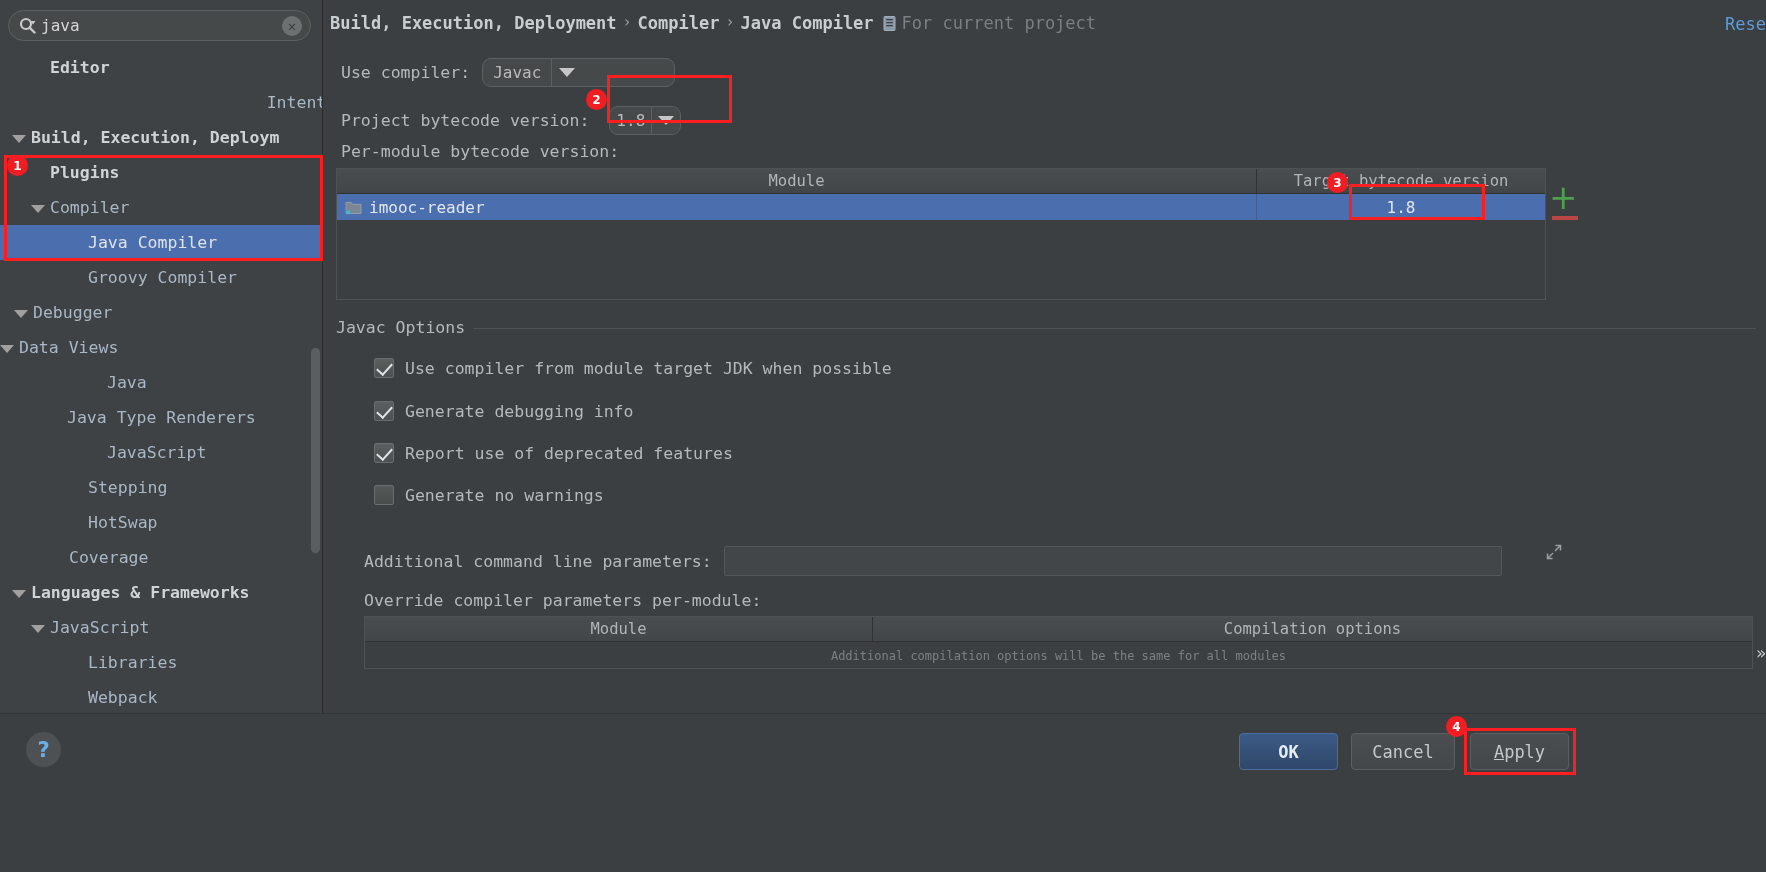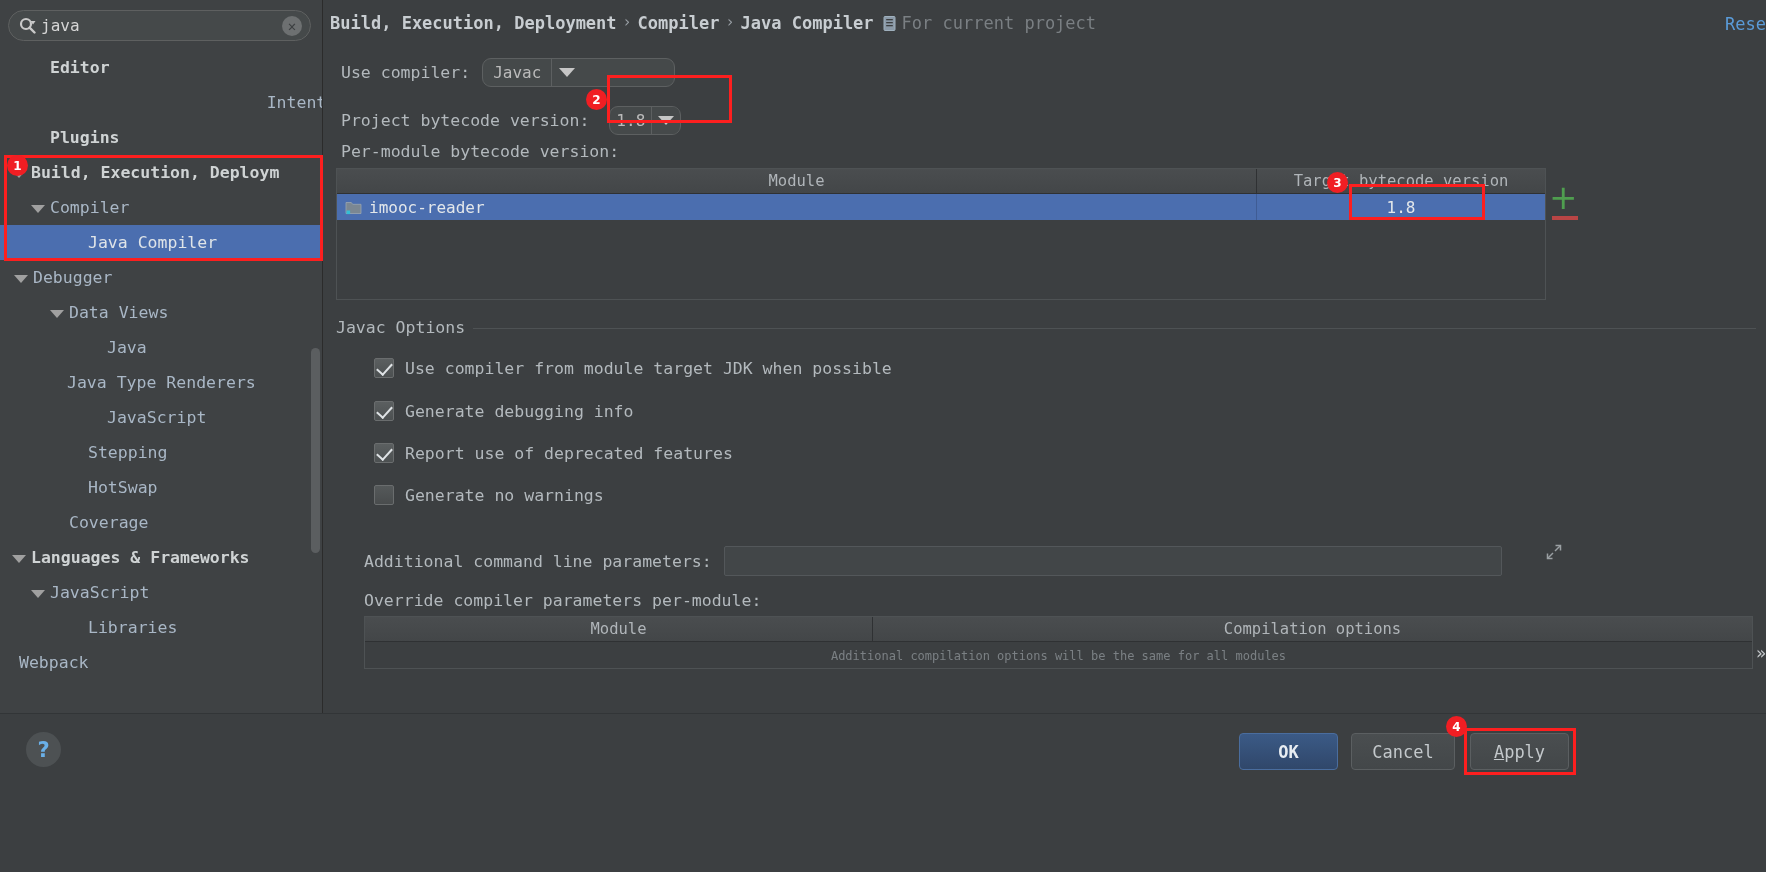--- a/index.html
+++ b/index.html
@@ -492,27 +492,27 @@
 
     <div id="tree">
         <div class="tree-row bold" style="padding-left: 31px;">
           <span class="arrow"></span>
           <span class="tlabel">Editor</span>
         </div>
         <div class="tree-row" style="padding-left: 72px; justify-content: flex-end;">
           <span class="arrow"></span>
           <span class="tlabel">Intentions</span>
         </div>
-        <div class="tree-row bold" style="padding-left: 31px;">
-          <span class="arrow"></span>
-          <span class="tlabel">Plugins</span>
-        </div>
         <div class="tree-row bold" style="padding-left: 12px;">
           <span class="arrow open"></span>
           <span class="tlabel">Build, Execution, Deploym</span>
+        </div>
+        <div class="tree-row bold" style="padding-left: 31px;">
+          <span class="arrow"></span>
+          <span class="tlabel">Plugins</span>
         </div>
         <div class="tree-row" style="padding-left: 31px;">
           <span class="arrow open"></span>
           <span class="tlabel">Compiler</span>
           <span class="copy-icon">
             <svg width="15" height="15" viewBox="0 0 15 15">
               <rect x="1" y="1" width="9" height="11" fill="none" stroke="#888e92" stroke-width="1.3"></rect>
               <rect x="4.5" y="3.5" width="9" height="11" fill="#3f4244" stroke="#9aa1a5" stroke-width="1.3"></rect>
               <line x1="6.5" y1="6.5" x2="11.5" y2="6.5" stroke="#9aa1a5" stroke-width="1.1"></line>
               <line x1="6.5" y1="9" x2="11.5" y2="9" stroke="#9aa1a5" stroke-width="1.1"></line>
@@ -526,25 +526,38 @@
           <span class="copy-icon">
             <svg width="15" height="15" viewBox="0 0 15 15">
               <rect x="1" y="1" width="9" height="11" fill="none" stroke="#888e92" stroke-width="1.3"></rect>
               <rect x="4.5" y="3.5" width="9" height="11" fill="#3f4244" stroke="#9aa1a5" stroke-width="1.3"></rect>
               <line x1="6.5" y1="6.5" x2="11.5" y2="6.5" stroke="#9aa1a5" stroke-width="1.1"></line>
               <line x1="6.5" y1="9" x2="11.5" y2="9" stroke="#9aa1a5" stroke-width="1.1"></line>
               <line x1="6.5" y1="11.5" x2="11.5" y2="11.5" stroke="#9aa1a5" stroke-width="1.1"></line>
             </svg>
           </span>
         </div>
+        <div class="tree-row" style="padding-left: 69px;">
+          <span class="arrow"></span>
+          <span class="tlabel">Groovy Compiler</span>
+          <span class="copy-icon">
+            <svg width="15" height="15" viewBox="0 0 15 15">
+              <rect x="1" y="1" width="9" height="11" fill="none" stroke="#888e92" stroke-width="1.3"></rect>
+              <rect x="4.5" y="3.5" width="9" height="11" fill="#3f4244" stroke="#9aa1a5" stroke-width="1.3"></rect>
+              <line x1="6.5" y1="6.5" x2="11.5" y2="6.5" stroke="#9aa1a5" stroke-width="1.1"></line>
+              <line x1="6.5" y1="9" x2="11.5" y2="9" stroke="#9aa1a5" stroke-width="1.1"></line>
+              <line x1="6.5" y1="11.5" x2="11.5" y2="11.5" stroke="#9aa1a5" stroke-width="1.1"></line>
+            </svg>
+          </span>
+        </div>
         <div class="tree-row" style="padding-left: 14px;">
           <span class="arrow open"></span>
           <span class="tlabel">Debugger</span>
         </div>
-        <div class="tree-row" style="padding-left: 50px;">
+        <div class="tree-row" style="">
           <span class="arrow open"></span>
           <span class="tlabel">Data Views</span>
         </div>
         <div class="tree-row" style="padding-left: 88px;">
           <span class="arrow"></span>
           <span class="tlabel">Java</span>
         </div>
         <div class="tree-row" style="padding-left: 48px;">
           <span class="arrow"></span>
           <span class="tlabel">Java Type Renderers</span>
@@ -597,21 +610,21 @@
           <span class="copy-icon">
             <svg width="15" height="15" viewBox="0 0 15 15">
               <rect x="1" y="1" width="9" height="11" fill="none" stroke="#888e92" stroke-width="1.3"></rect>
               <rect x="4.5" y="3.5" width="9" height="11" fill="#3f4244" stroke="#9aa1a5" stroke-width="1.3"></rect>
               <line x1="6.5" y1="6.5" x2="11.5" y2="6.5" stroke="#9aa1a5" stroke-width="1.1"></line>
               <line x1="6.5" y1="9" x2="11.5" y2="9" stroke="#9aa1a5" stroke-width="1.1"></line>
               <line x1="6.5" y1="11.5" x2="11.5" y2="11.5" stroke="#9aa1a5" stroke-width="1.1"></line>
             </svg>
           </span>
         </div>
-        <div class="tree-row" style="">
+        <div class="tree-row" style="padding-left: 69px;">
           <span class="arrow"></span>
           <span class="tlabel">Webpack</span>
           <span class="copy-icon">
             <svg width="15" height="15" viewBox="0 0 15 15">
               <rect x="1" y="1" width="9" height="11" fill="none" stroke="#888e92" stroke-width="1.3"></rect>
               <rect x="4.5" y="3.5" width="9" height="11" fill="#3f4244" stroke="#9aa1a5" stroke-width="1.3"></rect>
               <line x1="6.5" y1="6.5" x2="11.5" y2="6.5" stroke="#9aa1a5" stroke-width="1.1"></line>
               <line x1="6.5" y1="9" x2="11.5" y2="9" stroke="#9aa1a5" stroke-width="1.1"></line>
               <line x1="6.5" y1="11.5" x2="11.5" y2="11.5" stroke="#9aa1a5" stroke-width="1.1"></line>
             </svg>

